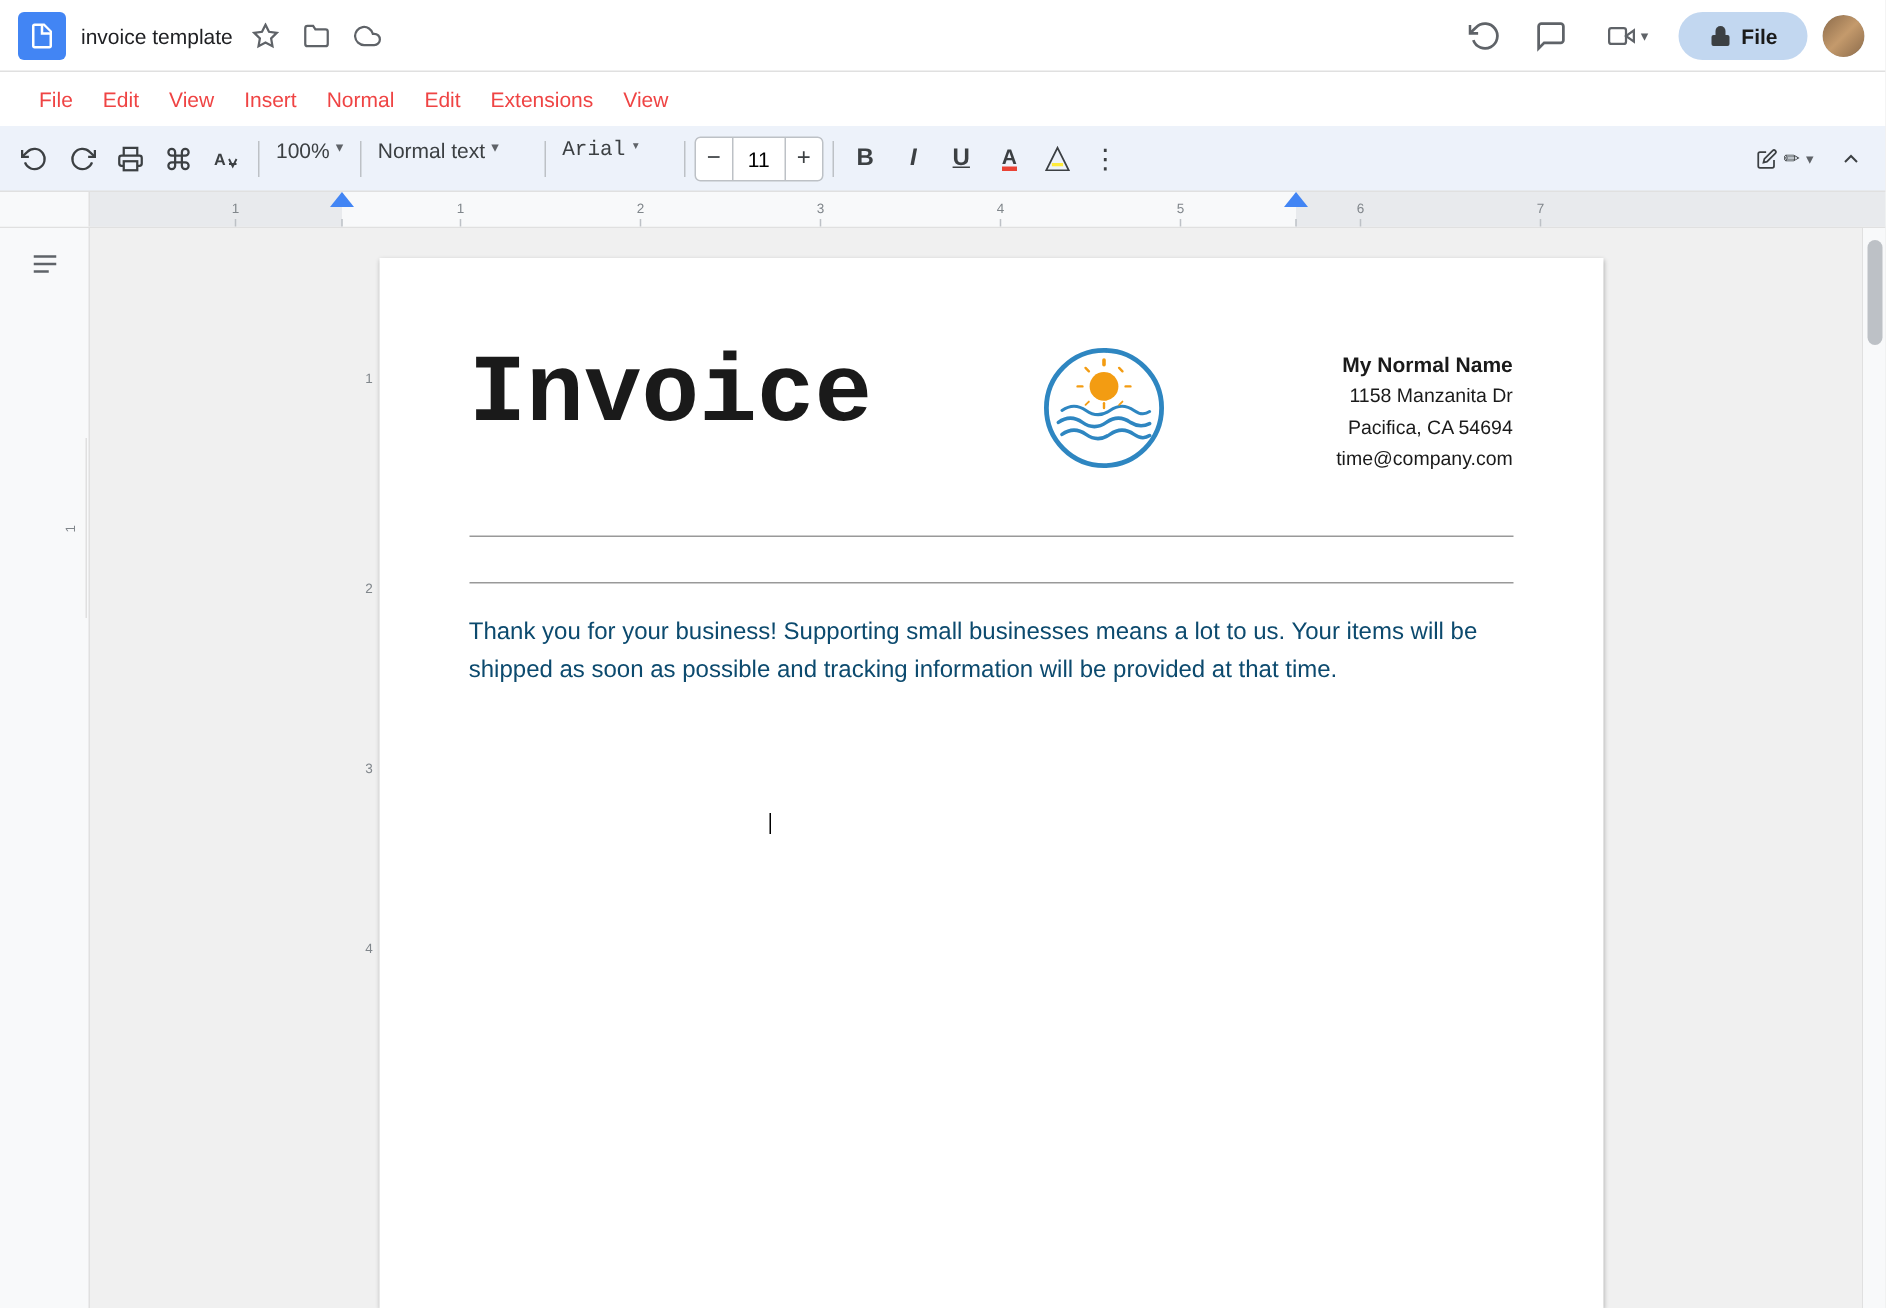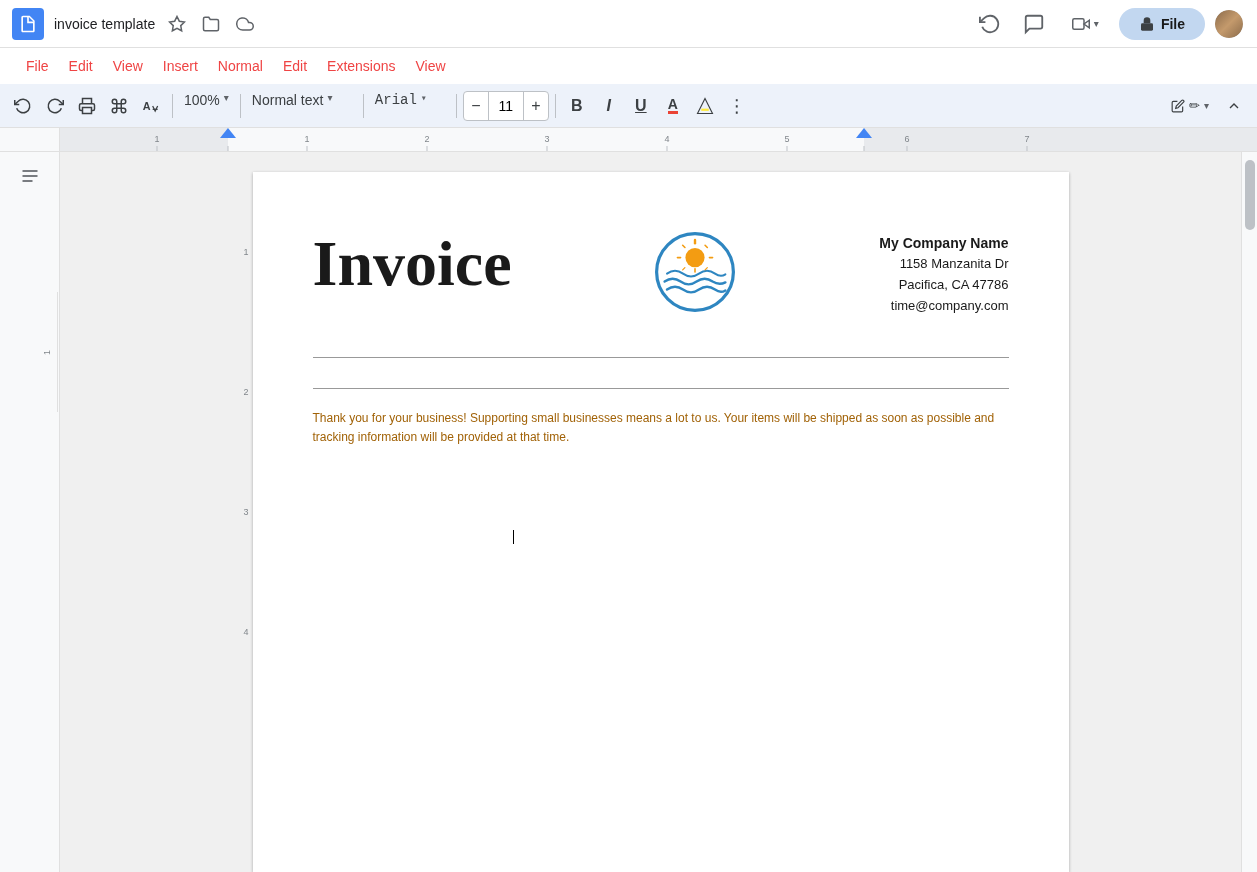--- a/index.html
+++ b/index.html
@@ -232,21 +232,21 @@
     .invoice-header {
       display: flex;
       align-items: flex-start;
       justify-content: space-between;
       margin-bottom: 40px;
     }
     .invoice-title {
       font-size: 64px;
       font-weight: bold;
       color: #1a1a1a;
-      font-family: Liberation Serif, serif;
+      font-family: Liberation Mono, monospace;
       line-height: 1;
     }
     .invoice-logo-area {
       display: flex;
       align-items: center;
       justify-content: center;
       flex: 1;
       padding: 0 20px;
     }
     .company-info {
@@ -259,23 +259,23 @@
       font-weight: bold;
       font-size: 14px;
     }
     .separator-line {
       width: 100%;
       height: 1px;
       background: #999;
       margin: 12px 0;
     }
     .thank-you-text {
-      font-size: 12px;
+      font-size: 16px;
       line-height: 1.6;
-      color: #a16207;
+      color: #0c4a6e;
       margin-top: 20px;
     }
 
     
     .logo-svg {
       width: 80px; height: 80px;
     }
 
     
     .text-cursor {
@@ -553,23 +553,23 @@
             <line x1="32" y1="32" x2="28" y2="32" stroke="#f39c12" stroke-width="2" stroke-linecap="round"></line>
             <line x1="72" y1="32" x2="68" y2="32" stroke="#f39c12" stroke-width="2" stroke-linecap="round"></line>
             <line x1="37.4" y1="19.4" x2="34.6" y2="16.6" stroke="#f39c12" stroke-width="2" stroke-linecap="round"></line>
             <line x1="65.4" y1="19.4" x2="62.6" y2="16.6" stroke="#f39c12" stroke-width="2" stroke-linecap="round"></line>
             <line x1="37.4" y1="44.6" x2="34.6" y2="47.4" stroke="#f39c12" stroke-width="1.5" stroke-linecap="round"></line>
             <line x1="65.4" y1="44.6" x2="62.6" y2="47.4" stroke="#f39c12" stroke-width="1.5" stroke-linecap="round"></line>
           </svg>
         </div>
 
         <div class="company-info">
-          <div class="company-name">My Company Name</div>
+          <div class="company-name">My Normal Name</div>
           <div>1158 Manzanita Dr</div>
-          <div>Pacifica, CA 47786</div>
+          <div>Pacifica, CA 54694</div>
           <div>time@company.com</div>
         </div>
       </div>
 
       <div class="separator-line"></div>
       <div class="separator-line" style="margin-top:30px;"></div>
 
       <div class="thank-you-text">Thank you for your business! Supporting small businesses means a lot to us. Your items will be shipped as soon as possible and tracking information will be provided at that time.</div>
 
       <div style="margin-top: 80px; padding-left: 200px;">

